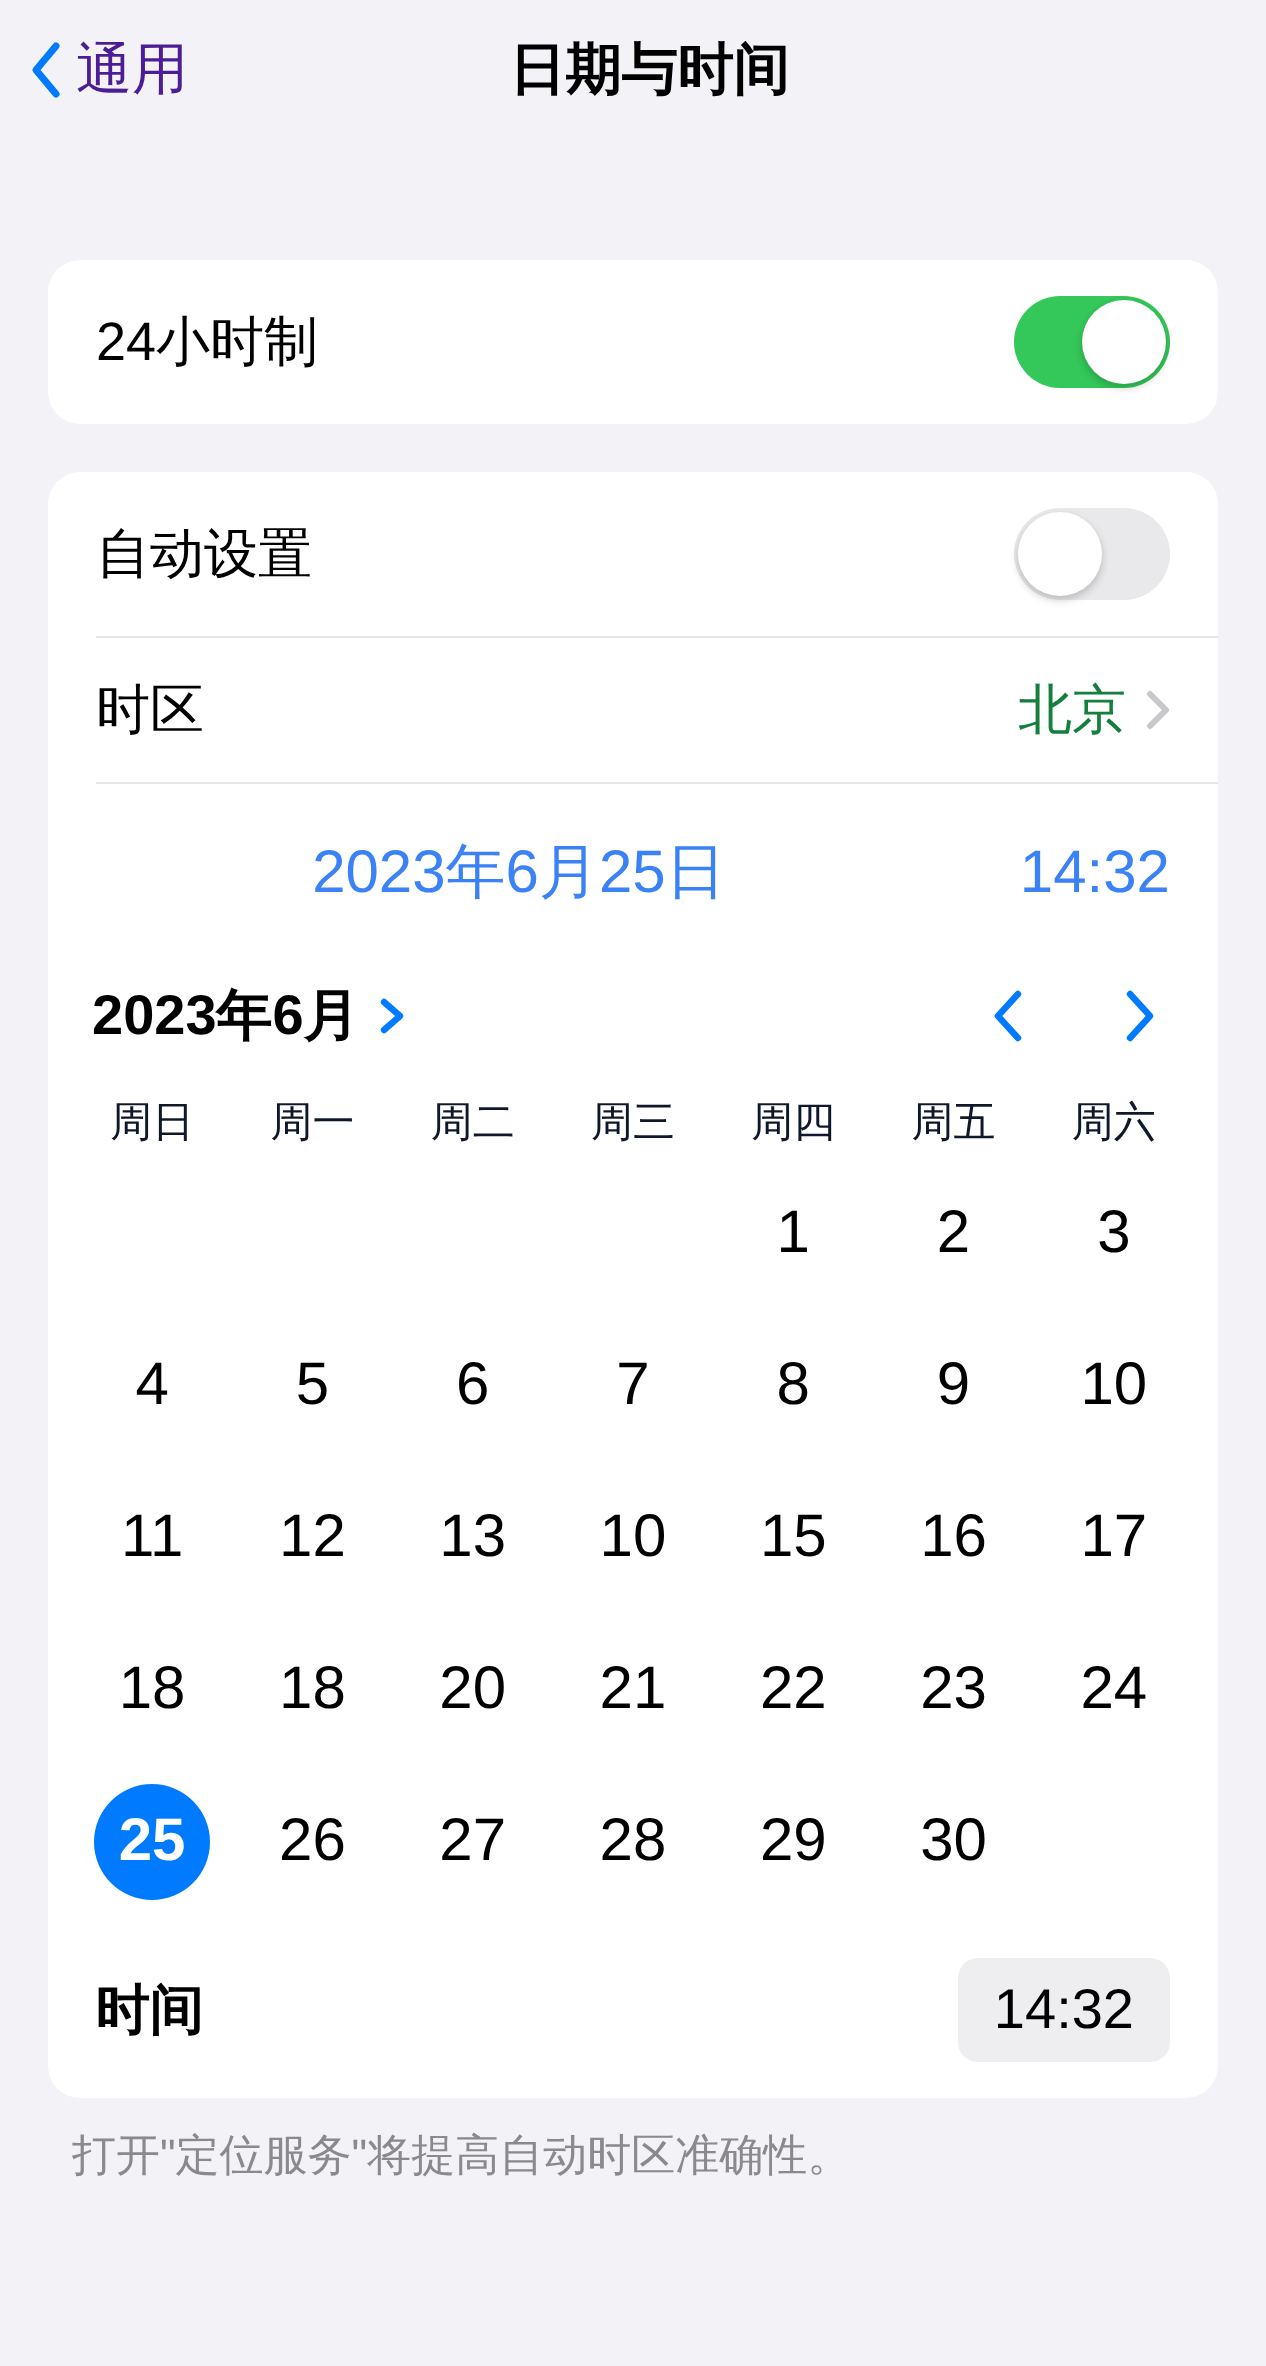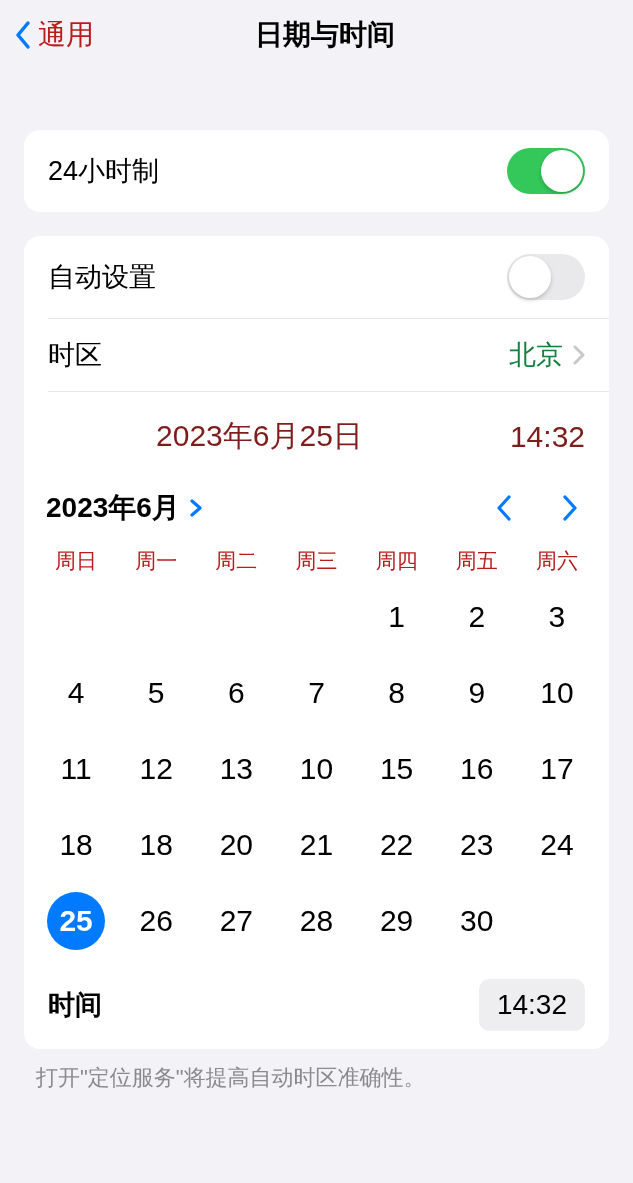--- a/index.html
+++ b/index.html
@@ -13,21 +13,21 @@
     }
     .nav {
       display: flex;
       align-items: center;
       height: 70px;
       position: relative;
     }
     .back {
       display: flex;
       align-items: center;
-      color: #b91c1c;
+      color: #4c1d95;
       font-size: 28px;
       padding-left: 14px;
       cursor: pointer;
     }
     .back-chevron {
       width: 18px;
       height: 30px;
       stroke: #007aff;
       stroke-width: 3.5;
       fill: none;
@@ -90,21 +90,21 @@
       box-shadow: 0 2px 4px rgba(0,0,0,0.2);
     }
     .switch-on .knob { right: 2px; }
     .switch-off .knob { left: 2px; }
 
     .dt-row {
       display: flex;
       align-items: center;
       padding: 24px 24px 18px 24px;
       font-size: 30px;
-      color: #7f1d1d;
+      color: #3b82f6;
       gap: 39px;
     }
     .dt-row .spacer { flex: 1; }
 
     .cal-header {
       display: flex;
       align-items: center;
       padding: 14px 24px 14px 22px;
     }
     .month-label {
@@ -125,21 +125,21 @@
       width: 18px; height: 28px;
       stroke: #007aff; stroke-width: 3.2; fill: none;
       stroke-linecap: round; stroke-linejoin: round;
       cursor: pointer;
     }
 
     .weekdays {
       display: grid;
       grid-template-columns: repeat(7, 1fr);
       padding: 6px 12px 4px 12px;
-      color: #b91c1c;
+      color: #0f172a;
       font-size: 21px;
       text-align: center;
     }
     .grid {
       display: grid;
       grid-template-columns: repeat(7, 1fr);
       padding: 0 12px 8px 12px;
     }
     .day {
       height: 76px;

